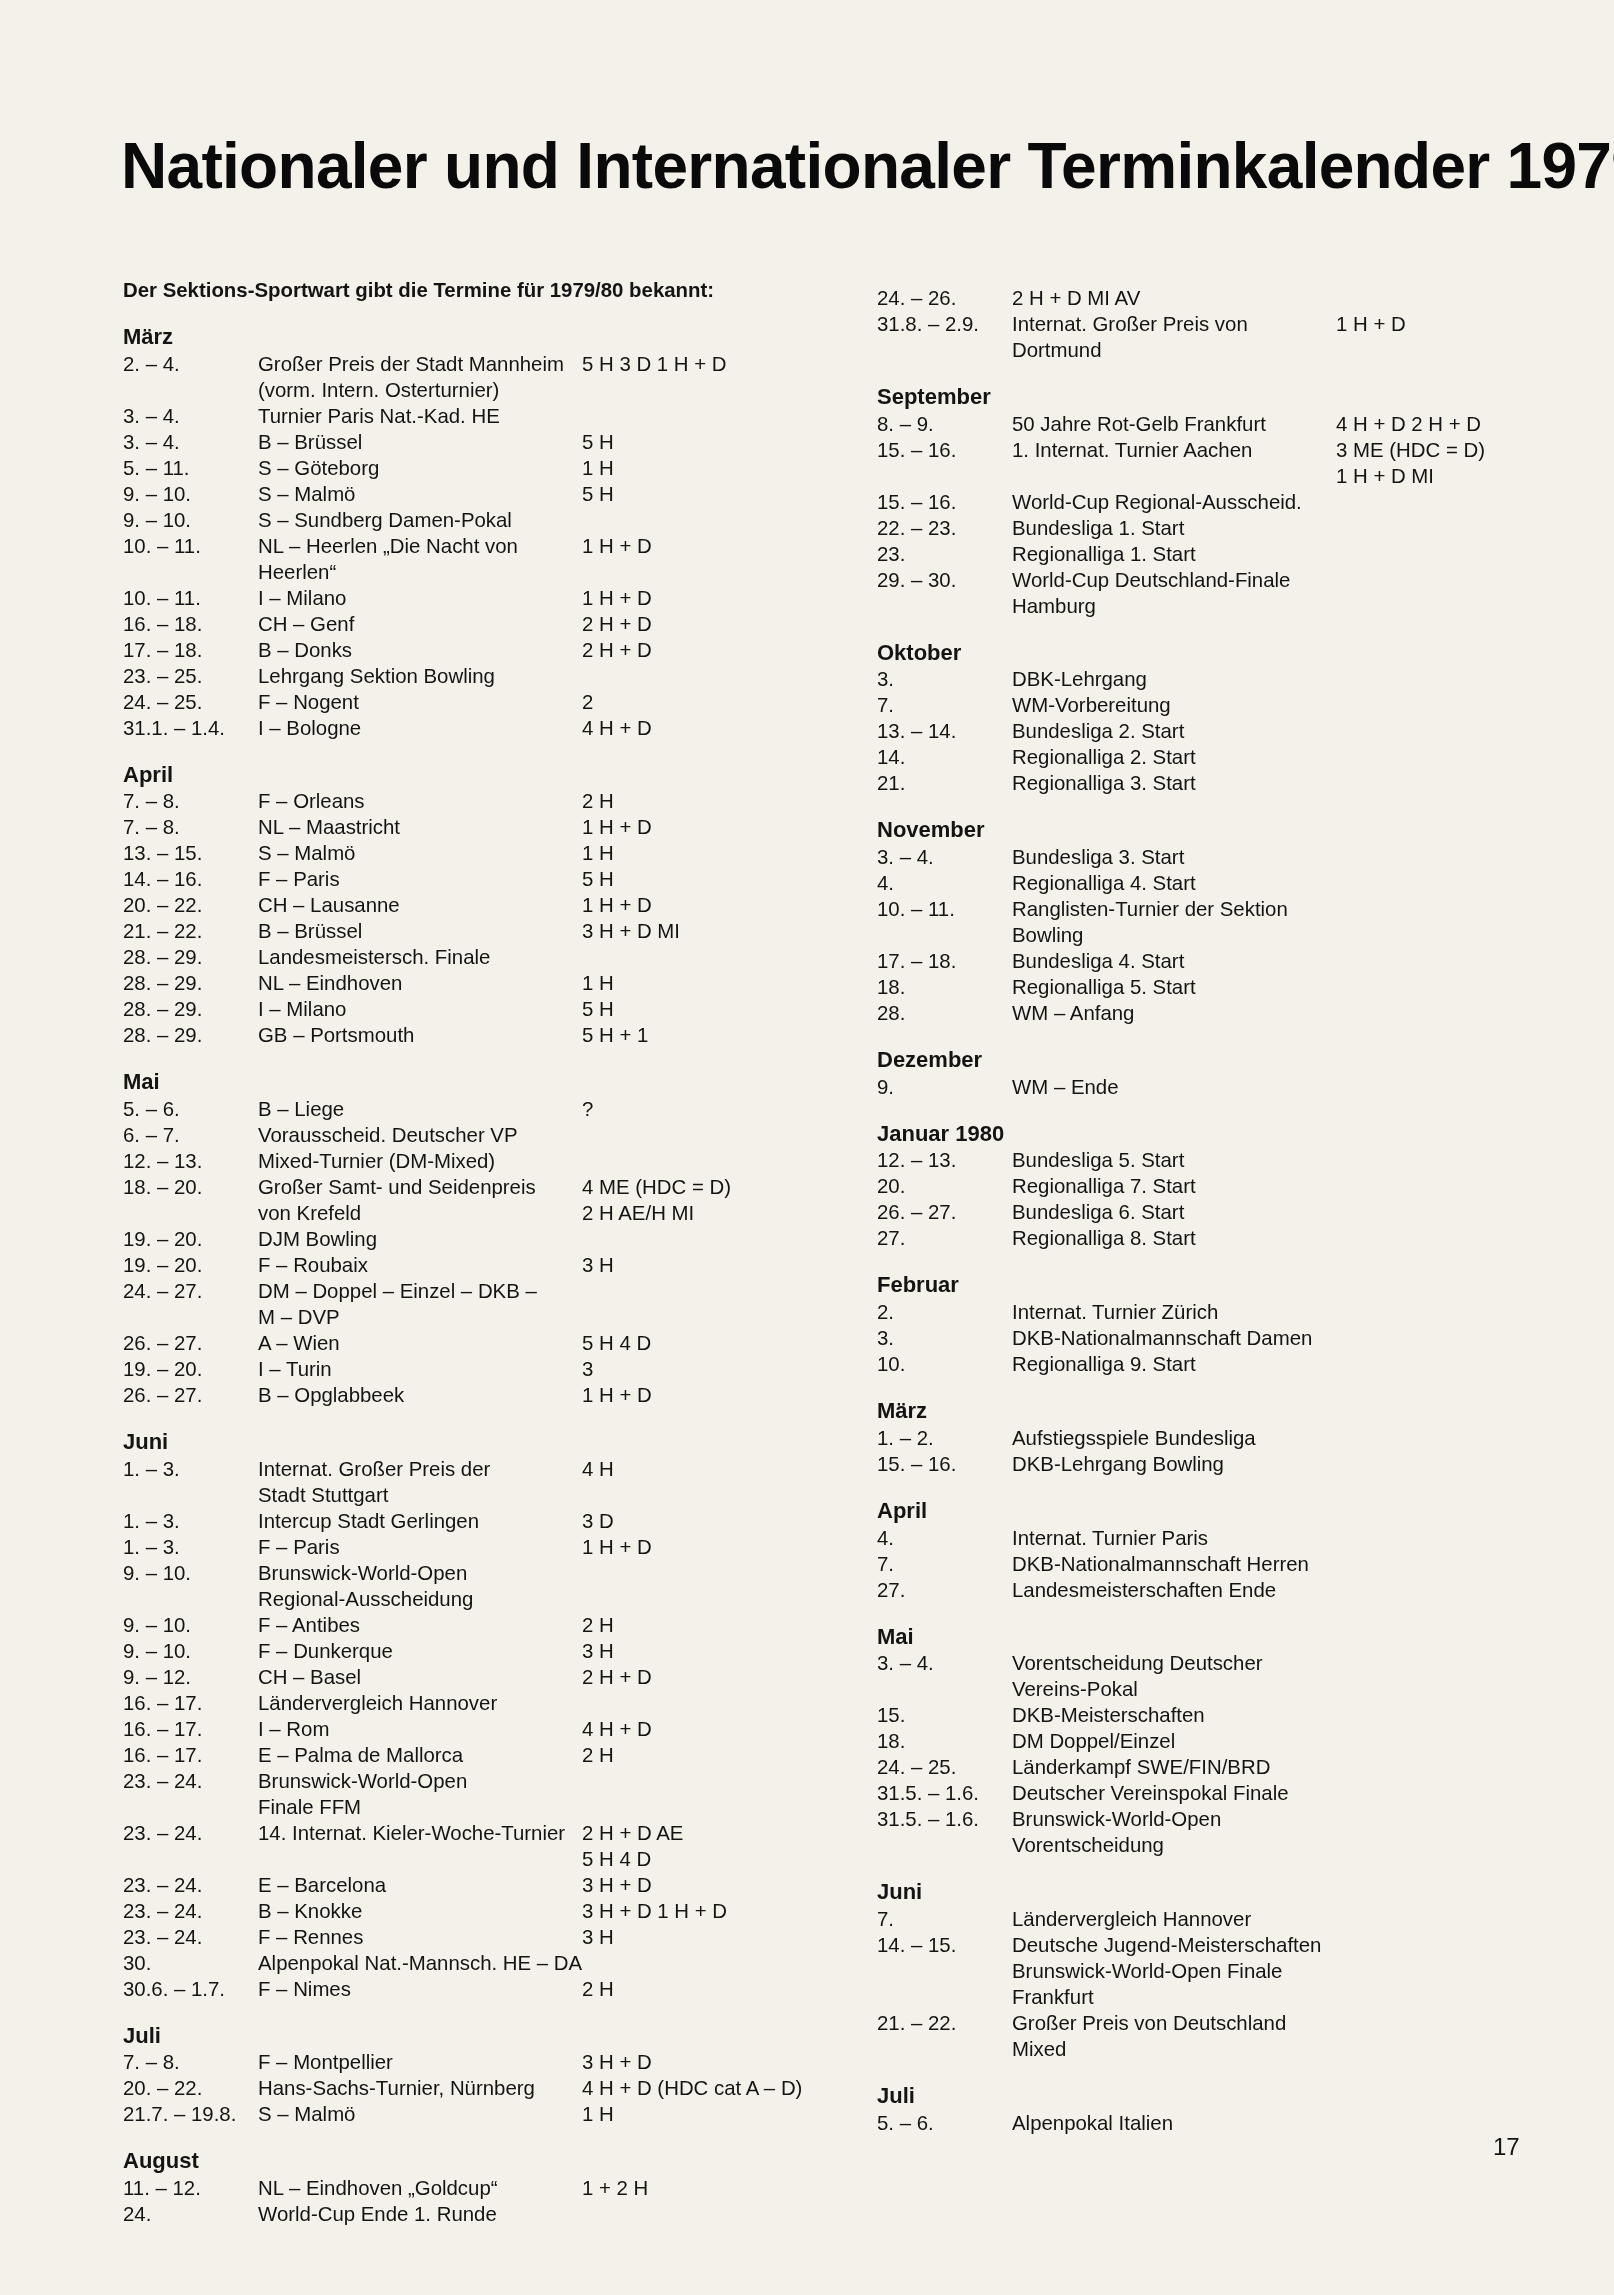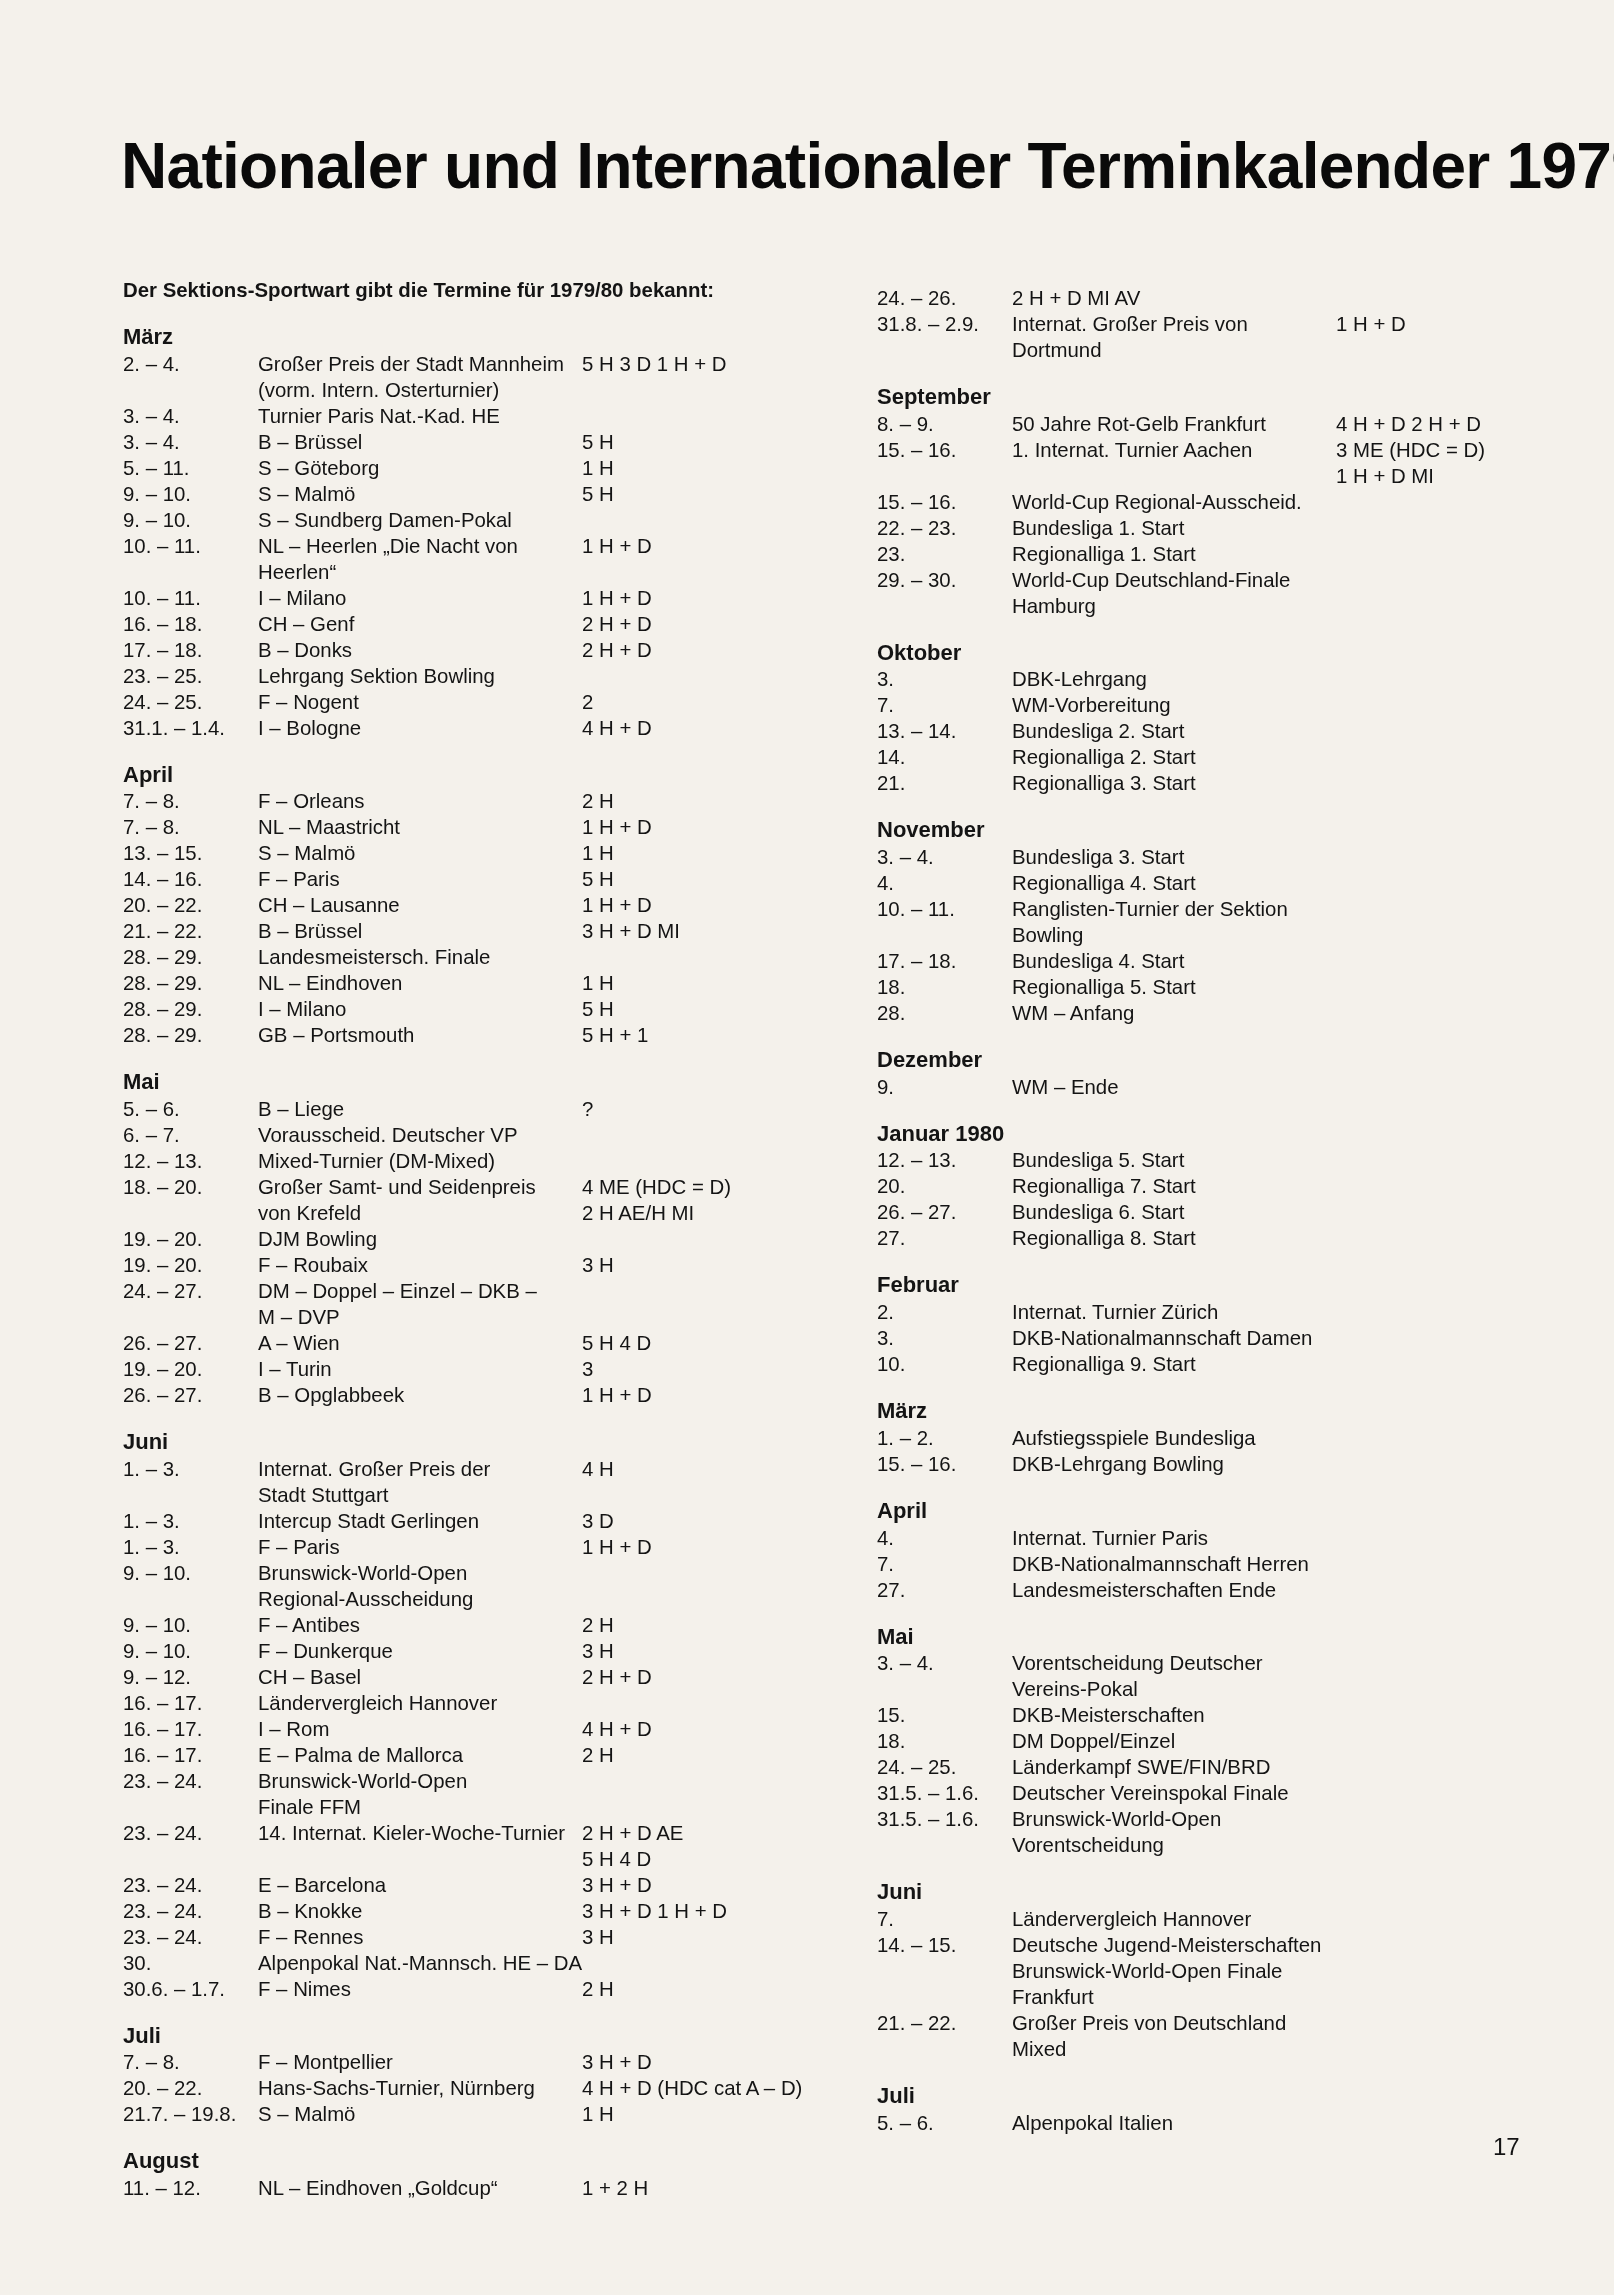--- a/index.html
+++ b/index.html
@@ -350,20 +350,25 @@
           </div>
         </section>
         <section class="section">
           <h2 class="month">August</h2>
           <div class="month-rows">
             <div class="schedule-row">
               <div class="cell date">11. – 12.</div>
               <div class="cell event">NL – Eindhoven „Goldcup“</div>
               <div class="cell code">1 + 2 H</div>
             </div>
+            <div class="schedule-row">
+              <div class="cell date">24.</div>
+              <div class="cell event">World-Cup Ende 1. Runde</div>
+              <div class="cell code"></div>
+            </div>
           </div>
         </section>
       </div>
   </div>
 
   <div class="col col-right">
     <div id="right-pre" class="pre-rows">
         <div class="schedule-row">
           <div class="cell date">24. – 26.</div>
           <div class="cell code">2 H + D MI AV</div>

